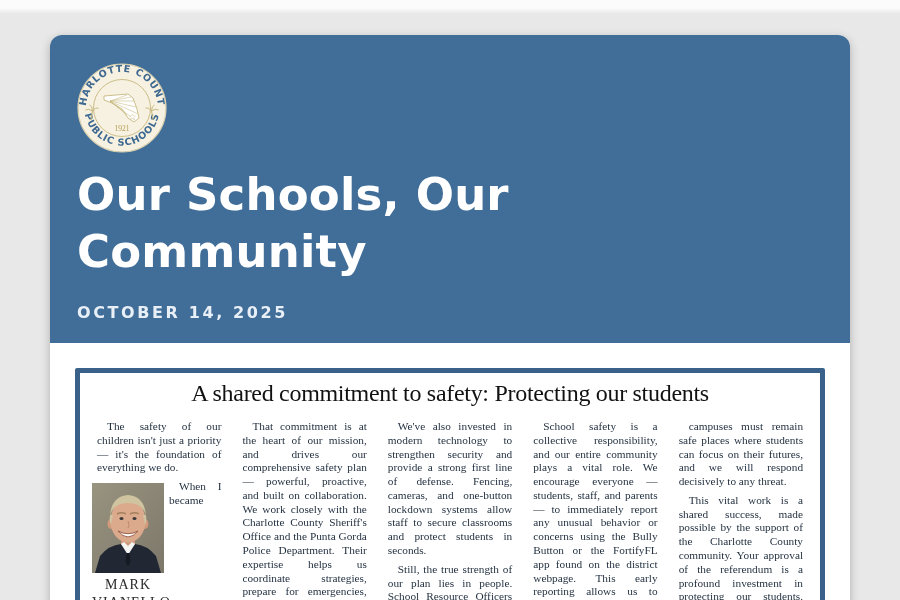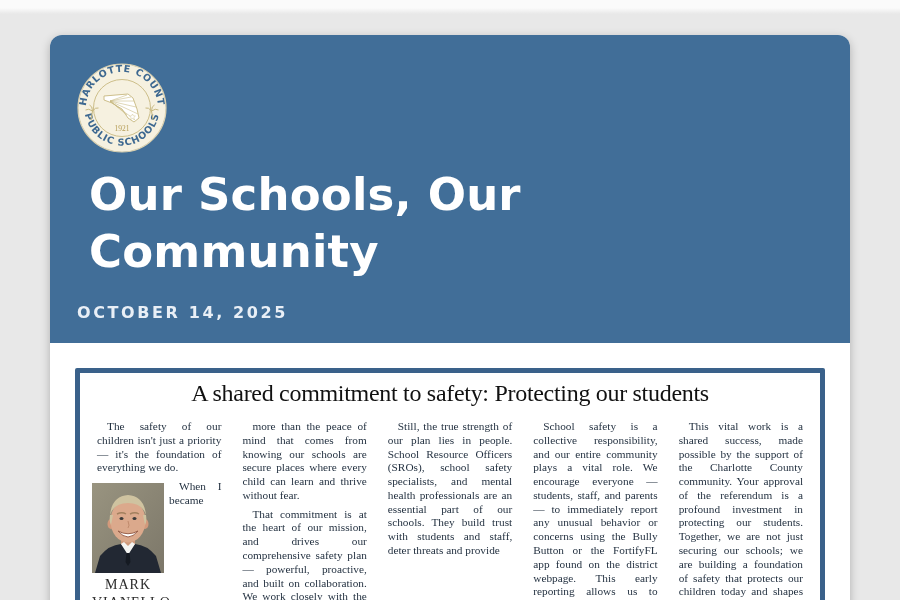--- a/index.html
+++ b/index.html
@@ -17,21 +17,21 @@
     overflow: hidden;
   }
 
   
   .masthead {
     height: 308px; background: #416e98;
     padding: 28px 30px 0 27px;
   }
   .seal { width: 90px; height: 90px; display: block; }
   .nl-title {
-    margin: 14px 0 0 12px; max-width: 580px;
+    margin: 14px 0 0 0; max-width: 580px;
     font-family: "DejaVu Sans", "Liberation Sans", sans-serif;
     font-weight: bold; font-size: 45px; line-height: 1.26;
     color: #ffffff; letter-spacing: 0.2px;
   }
   .nl-date {
     margin-top: 23px;
     font-family: "DejaVu Sans", "Liberation Sans", sans-serif;
     font-weight: bold; font-size: 16px; letter-spacing: 2.6px;
     color: #e9eff6;
   }
@@ -157,34 +157,35 @@
               </div>
               <figcaption>
                 <div class="cap-name">MARK VIANELLO</div>
                 <div class="cap-org">Charlotte County Schools</div>
               </figcaption>
             </figure>
             <p>When I became superintendent over two years ago, I pledged to put the well-being of our students and staff at the forefront of every decision. While so much in education matters, nothing matters</p>
           </div>
 
           <div class="col">
-            <p>more than the peace of mind that comes from knowing our schools are secure places where every child can learn and thrive without fear.</p>
             <p>That commitment is at the heart of our mission, and drives our comprehensive safety plan — powerful, proactive, and built on collaboration. We work closely with the Charlotte County Sheriff's Office and the Punta Gorda Police Department. Their expertise helps us coordinate strategies, prepare for emergencies, and respond quickly to any</p>
           </div>
 
           <div class="col">
+            <p>We've also invested in modern technology to strengthen security and provide a strong first line of defense. Fencing, cameras, and one-button lockdown systems allow staff to secure classrooms and protect students in seconds.</p>
             <p>Still, the true strength of our plan lies in people. School Resource Officers (SROs), school safety specialists, and mental health professionals are an essential part of our schools. They build trust with students and staff, deter threats and provide</p>
           </div>
 
           <div class="col">
             <p>School safety is a collective responsibility, and our entire community plays a vital role. We encourage everyone — students, staff, and parents — to immediately report any unusual behavior or concerns using the Bully Button or the FortifyFL app found on the district webpage. This early reporting allows us to swiftly address issues before they escalate.</p>
 
           </div>
 
           <div class="col">
+            <p>campuses must remain safe places where students can focus on their futures, and we will respond decisively to any threat.</p>
             <p>This vital work is a shared success, made possible by the support of the Charlotte County community. Your approval of the referendum is a profound investment in protecting our students. Together, we are not just securing our schools; we are building a foundation of safety that protects our children today and shapes a brighter tomorrow for us all.</p>
           </div>
 
         </div>
       </article>
     </main>
 
   </div>
 </div>
 

